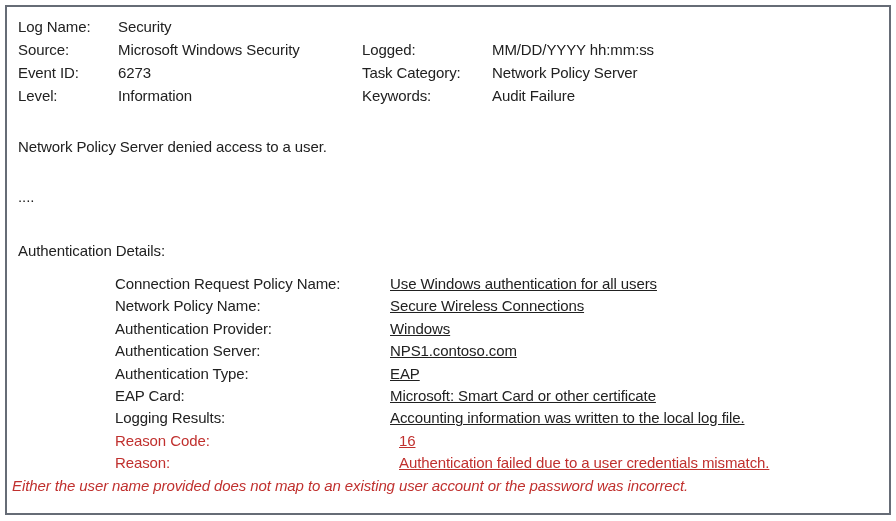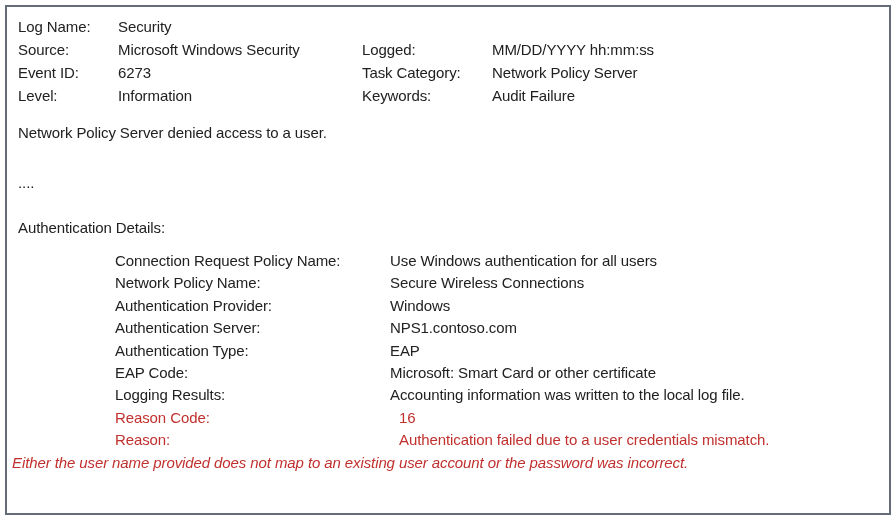--- a/index.html
+++ b/index.html
@@ -24,27 +24,27 @@
     border:2px solid var(--border);
     box-sizing:border-box;
     padding:8px 14px 0 11px;
     background:#ffffff;
   }
   .hrow{display:flex;line-height:23px;white-space:nowrap;}
   .hl1{width:100px;flex-shrink:0;}
   .hv1{width:244px;flex-shrink:0;}
   .hl2{width:130px;flex-shrink:0;}
   .hv2{flex:1;}
-  .desc{margin-top:14px;line-height:23px;}
+  .desc{margin-top:28px;line-height:23px;}
   .dots{margin-top:27px;line-height:23px;}
-  .section-title{margin-top:22px;line-height:23px;}
+  .section-title{margin-top:31px;line-height:23px;}
   .details{margin-top:11px;}
   .drow{display:flex;line-height:22.4px;padding-left:97px;white-space:nowrap;}
   .dlabel{width:275px;flex-shrink:0;}
-  .dvalue{flex:1;}
+  .dvalue{flex:1;text-decoration:underline;}
   .red{color:var(--highlight);}
   .red .dvalue{padding-left:9px;}
   .continuation{
     color:var(--highlight);
     line-height:22.4px;
     margin-left:-6px;
     white-space:nowrap;
     font-style:italic;
   }
 </style>
@@ -101,21 +101,21 @@
       </div>
       <div class="drow">
         <span class="dlabel">Authentication Server:</span>
         <span class="dvalue">NPS1.contoso.com</span>
       </div>
       <div class="drow">
         <span class="dlabel">Authentication Type:</span>
         <span class="dvalue">EAP</span>
       </div>
       <div class="drow">
-        <span class="dlabel">EAP Code:</span>
+        <span class="dlabel">EAP Card:</span>
         <span class="dvalue">Microsoft: Smart Card or other certificate</span>
       </div>
       <div class="drow">
         <span class="dlabel">Logging Results:</span>
         <span class="dvalue">Accounting information was written to the local log file.</span>
       </div>
       <div class="drow red">
         <span class="dlabel">Reason Code:</span>
         <span class="dvalue">16</span>
       </div>

